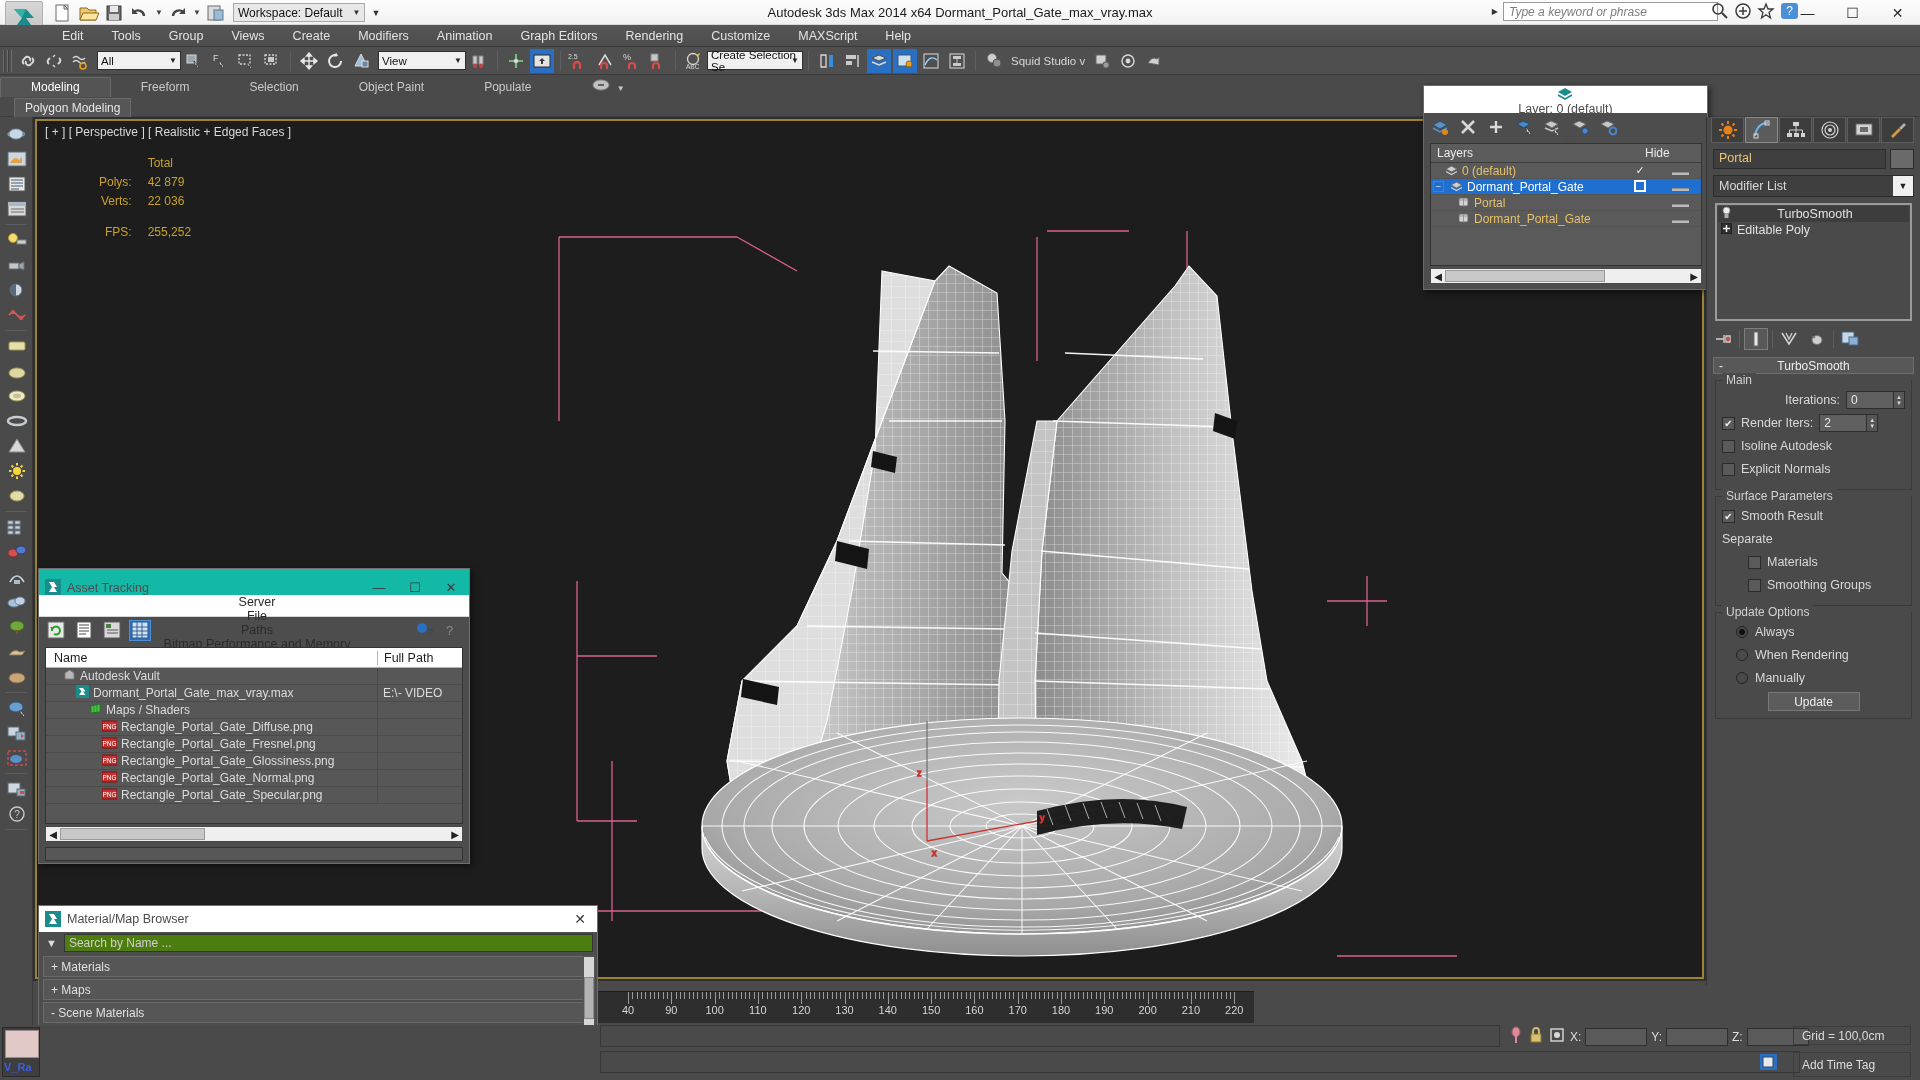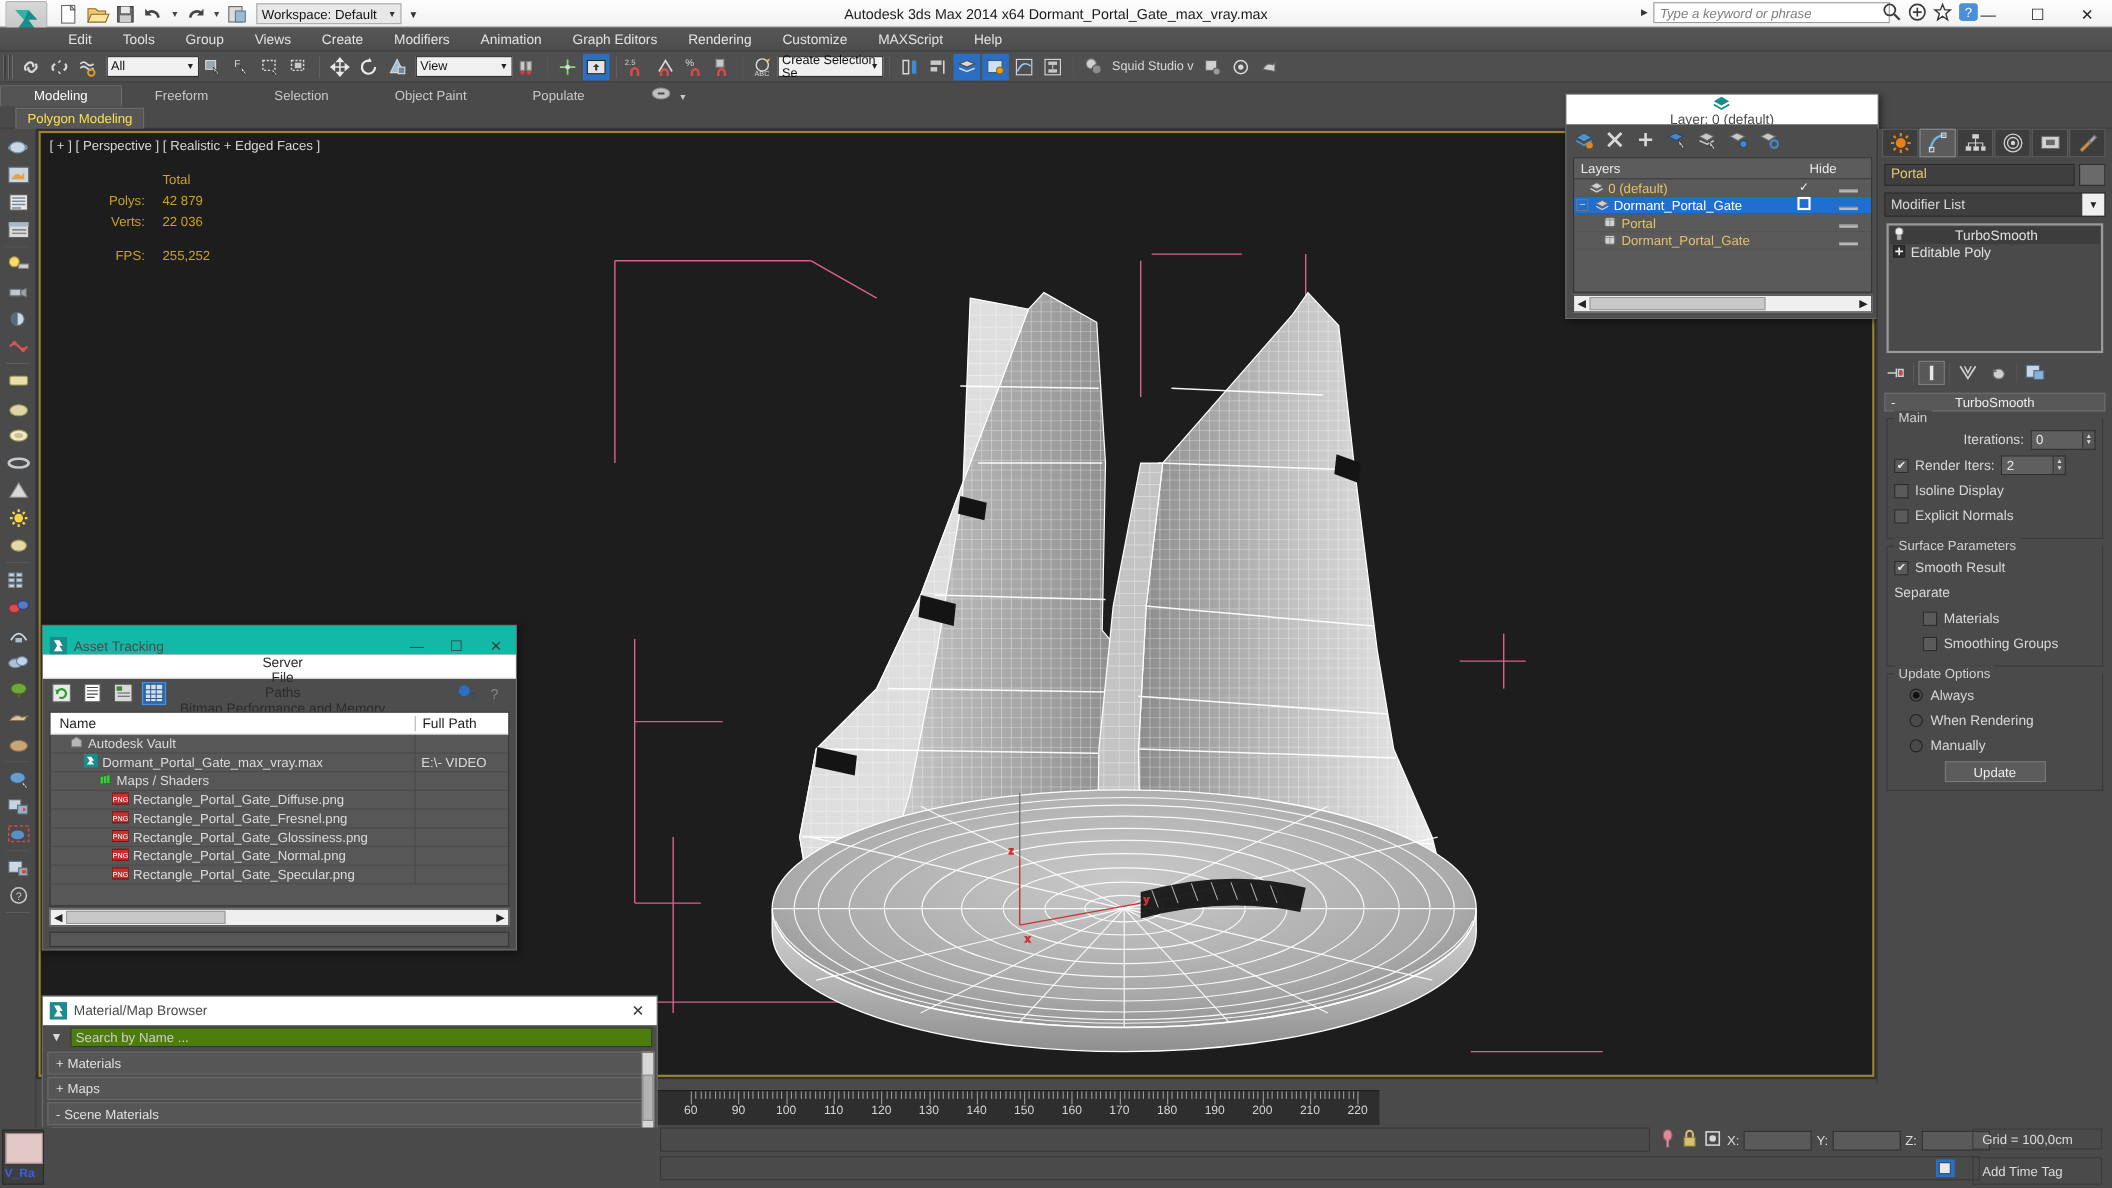--- a/index.html
+++ b/index.html
@@ -54,21 +54,21 @@
 
   
   .ribbon { position:absolute; left:0; top:75px; width:1920px; height:22px;
     background:#4a4a4a; display:flex; align-items:flex-end; }
   .rtab { padding:2px 30px 3px 30px; font-size:12px; color:#c9c9c9; }
   .rtab.active { background:#545454; color:#ffffff; border:1px solid #6a6a6a;
     border-bottom:none; border-radius:2px 2px 0 0; }
   .ribbon2 { position:absolute; left:0; top:97px; width:1920px; height:20px; background:#4a4a4a;
     border-bottom:1px solid #3c3c3c; }
   .ribbon2 .pm { position:absolute; left:14px; top:1px; padding:2px 10px; font-size:12px;
-    color:#fde047; background:#565656; border:1px solid #6a6a6a; }
+    color:#e5e5e5; background:#565656; border:1px solid #6a6a6a; }
 
   
   .lefttool { position:absolute; left:0; top:117px; width:33px; height:963px;
     background:#4a4a4a; border-right:1px solid #3a3a3a; padding-top:4px;}
   .lbtn { width:27px; height:24px; margin:1px 3px; display:flex; align-items:center;
     justify-content:center; border:1px solid transparent;}
   .lsep { height:1px; background:#3a3a3a; margin:3px 5px; border-bottom:1px solid #5c5c5c;}
 
   
   .vpouter { position:absolute; left:33px; top:117px; width:1673px; height:864px;
@@ -1204,21 +1204,21 @@
         <span class="cbx">✔</span>
         <span>Render Iters:</span>
         <span class="spin" style="margin-left:6px;">2</span>
         <span class="spinb">
             <span>▲</span>
             <span>▼</span>
           </span>
       </div>
       <div class="prow">
         <span class="cbx"></span>
-        <span>Isoline Display</span>
+        <span>Isoline Autodesk</span>
       </div>
       <div class="prow">
         <span class="cbx"></span>
         <span>Explicit Normals</span>
       </div>
     </div>
 
     <div class="grp">
       <span class="gt">Surface Parameters</span>
       <div class="prow">
@@ -1582,21 +1582,21 @@
           <i style="left: 605.89px;"></i>
           <i style="left: 610.22px;"></i>
           <i style="left: 614.55px;"></i>
           <i style="left: 618.88px;"></i>
           <i style="left: 623.21px;"></i>
           <i style="left: 627.54px;"></i>
           <i style="left: 631.87px;"></i>
           <i class="maj" style="left: 636.2px;"></i>
         </div>
       <div class="tnums" id="tnums">
-          <span style="left: 30px;">60</span>
+          <span style="left: 30px;">40</span>
           <span style="left: 73.3px;">90</span>
           <span style="left: 116.6px;">100</span>
           <span style="left: 159.9px;">110</span>
           <span style="left: 203.2px;">120</span>
           <span style="left: 246.5px;">130</span>
           <span style="left: 289.8px;">140</span>
           <span style="left: 333.1px;">150</span>
           <span style="left: 376.4px;">160</span>
           <span style="left: 419.7px;">170</span>
           <span style="left: 463px;">180</span>

